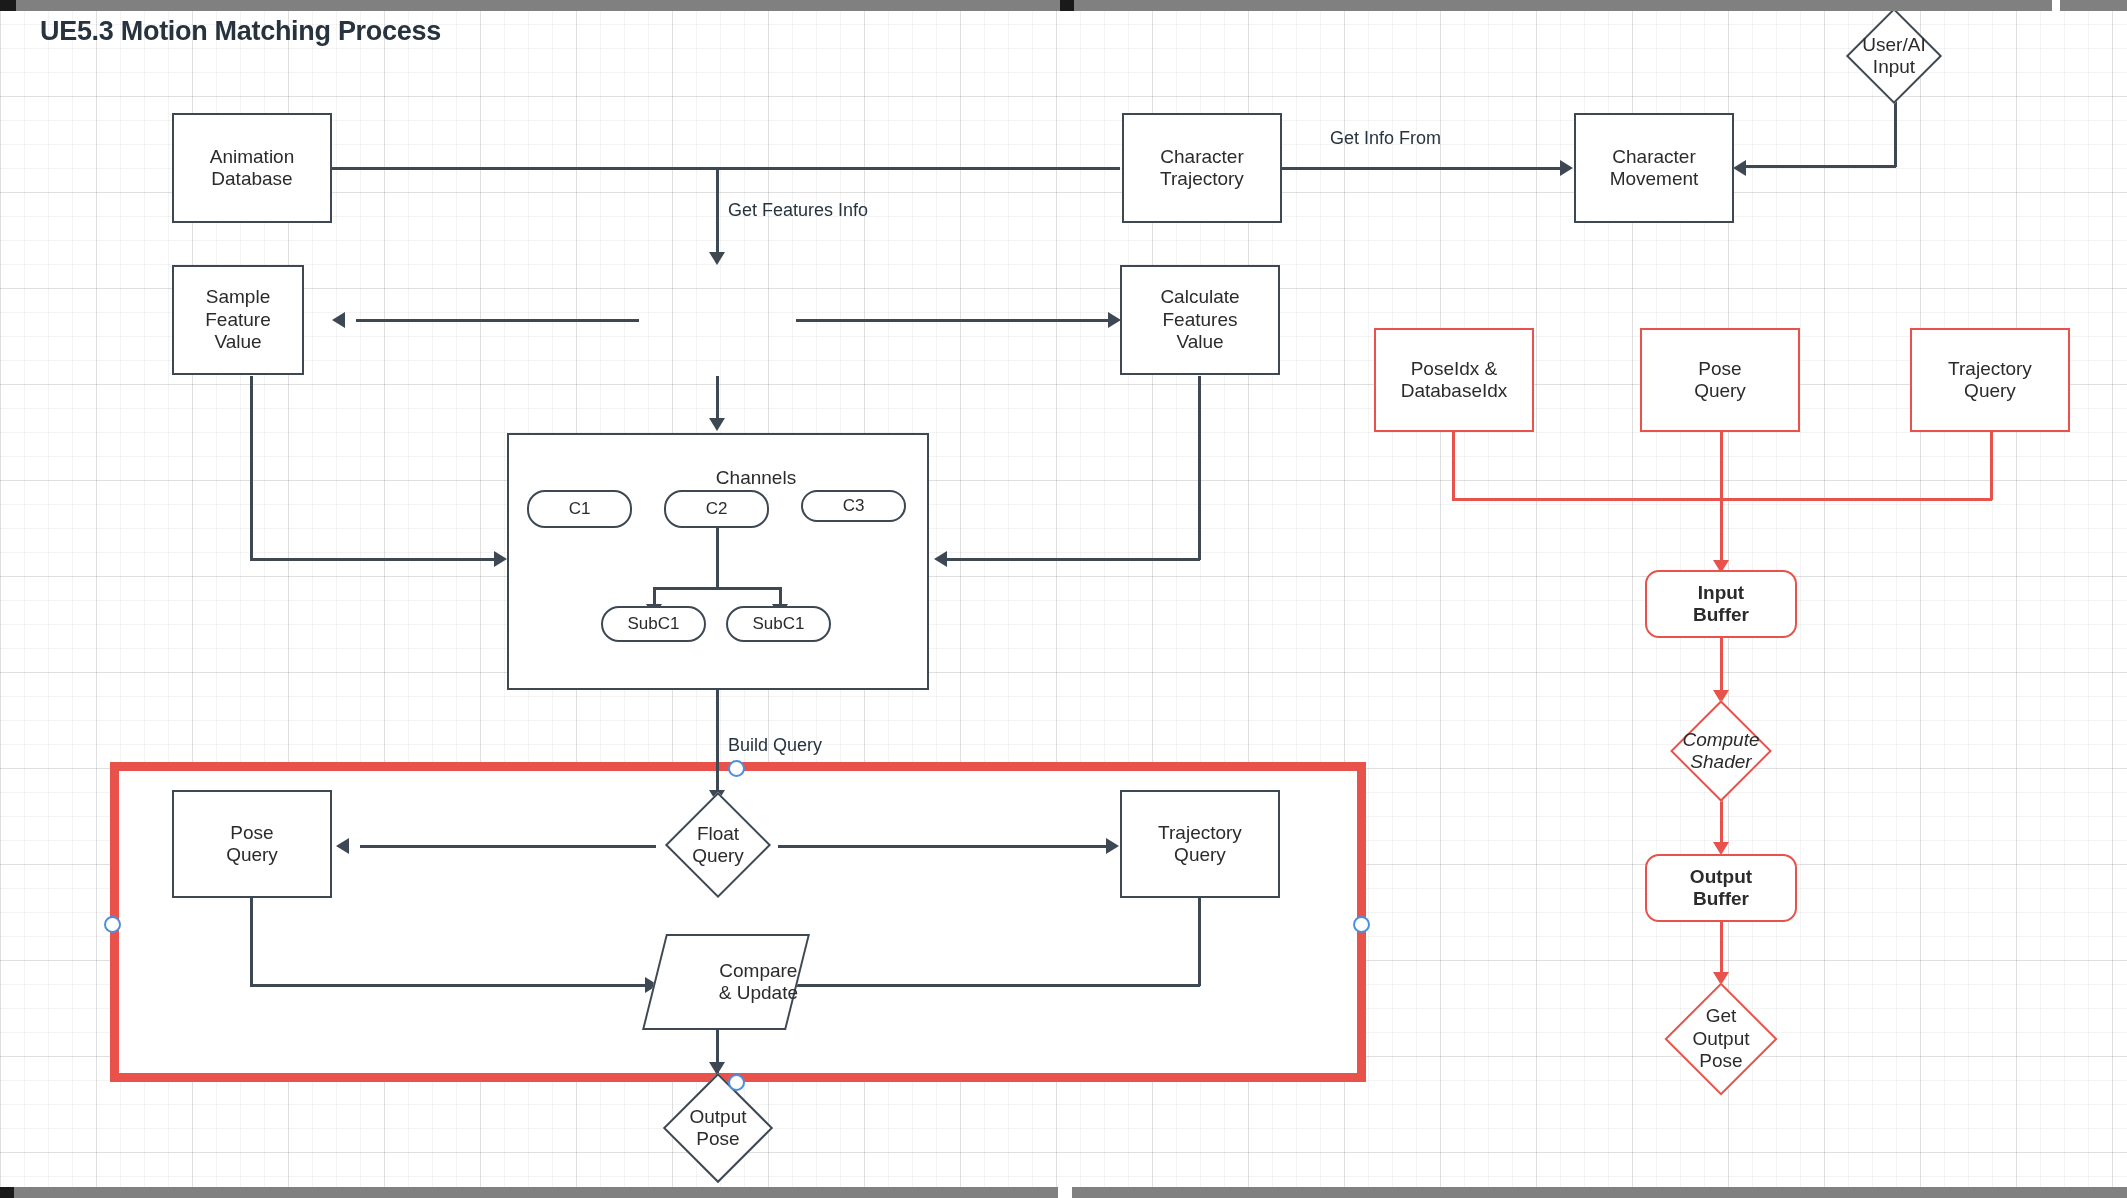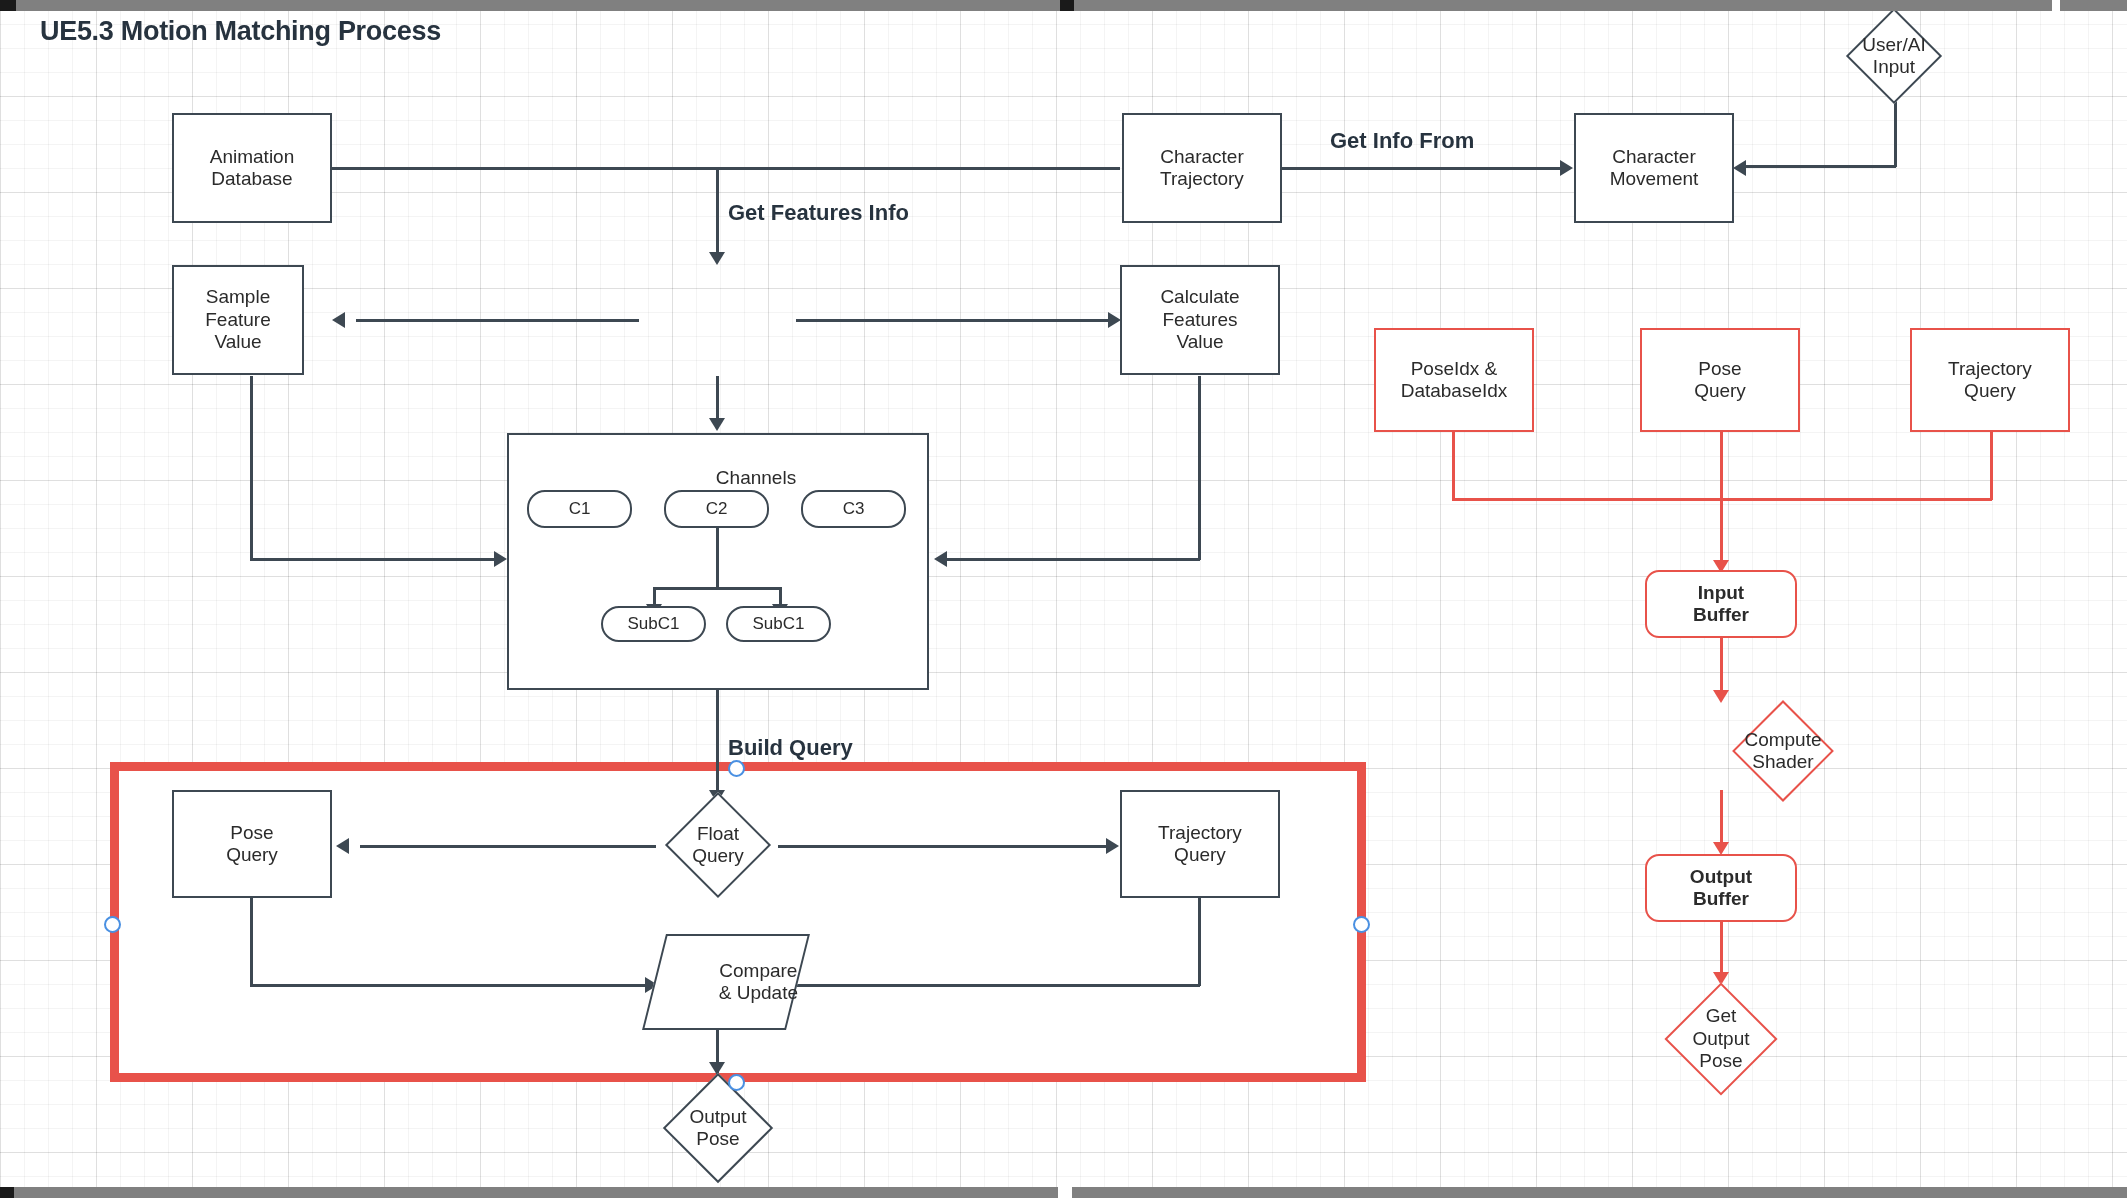--- a/index.html
+++ b/index.html
@@ -111,22 +111,22 @@
   .seg.v { width: 2.5px; }
 
   .arrow { position: absolute; width: 0; height: 0; z-index: 11; }
   .arrow.down  { border-left: 8px solid transparent; border-right: 8px solid transparent; border-top: 13px solid #3d4852; }
   .arrow.right { border-top: 8px solid transparent; border-bottom: 8px solid transparent; border-left: 13px solid #3d4852; }
   .arrow.left  { border-top: 8px solid transparent; border-bottom: 8px solid transparent; border-right: 13px solid #3d4852; }
   .arrow.down.red  { border-top-color: #e8524a; }
 
   .edge-label {
     position: absolute;
-    font-size: 22px;
-    font-weight: bold;
+    font-size: 18px;
+    font-weight: normal;
     color: #27333f;
     z-index: 25;
     white-space: nowrap;
   }
 
   
   .group-box {
     position: absolute;
     box-sizing: border-box;
     border: 9px solid #e8524a;
@@ -279,21 +279,21 @@
 
   <div class="node rect" style="left:1120px; top:265px; width:160px; height:110px;">Calculate
 Features
 Value</div>
 
   <div class="container-box" style="left:507px; top:433px; width:422px; height:257px;"></div>
   <div class="container-title" style="left:507px; width:498px; top:467px;">Channels</div>
 
   <div class="node pill" style="left:527px; top:490px; width:105px; height:38px;">C1</div>
   <div class="node pill" style="left:664px; top:490px; width:105px; height:38px;">C2</div>
-  <div class="node pill" style="left:801px; top:490px; width:105px; height:38px;">C3</div>
+  <div class="node pill" style="left:801px; top:490px; width:105px; height:32px;">C3</div>
 
   <div class="node pill" style="left:601px; top:606px; width:105px; height:36px;">SubC1</div>
   <div class="node pill" style="left:726px; top:606px; width:105px; height:36px;">SubC1</div>
 
   <div class="node rect" style="left:172px; top:790px; width:160px; height:108px;">Pose
 Query</div>
 
   <div class="node diamond" style="left:644px; top:790px; width:148px; height:110px;">
     <div class="dshape" style="width:75px; height:75px;"></div>
     <div class="dlabel">Float
@@ -320,21 +320,21 @@
 
   <div class="node rect red" style="left:1640px; top:328px; width:160px; height:104px;">Pose
 Query</div>
 
   <div class="node rect red" style="left:1910px; top:328px; width:160px; height:104px;">Trajectory
 Query</div>
 
   <div class="node rounded red bold" style="left:1645px; top:570px; width:152px; height:68px;">Input
 Buffer</div>
 
-  <div class="node diamond red" style="left:1710px; top:700px; width:146px; height:102px;">
+  <div class="node diamond red" style="left:1648px; top:700px; width:146px; height:102px;font-style:italic;">
     <div class="dshape" style="width:72px; height:72px;"></div>
     <div class="dlabel">Compute
 Shader</div>
   </div>
 
   <div class="node rounded red bold" style="left:1645px; top:854px; width:152px; height:68px;">Output
 Buffer</div>
 
   <div class="node diamond red" style="left:1648px; top:982px; width:146px; height:114px;">
     <div class="dshape" style="width:80px; height:80px;"></div>

